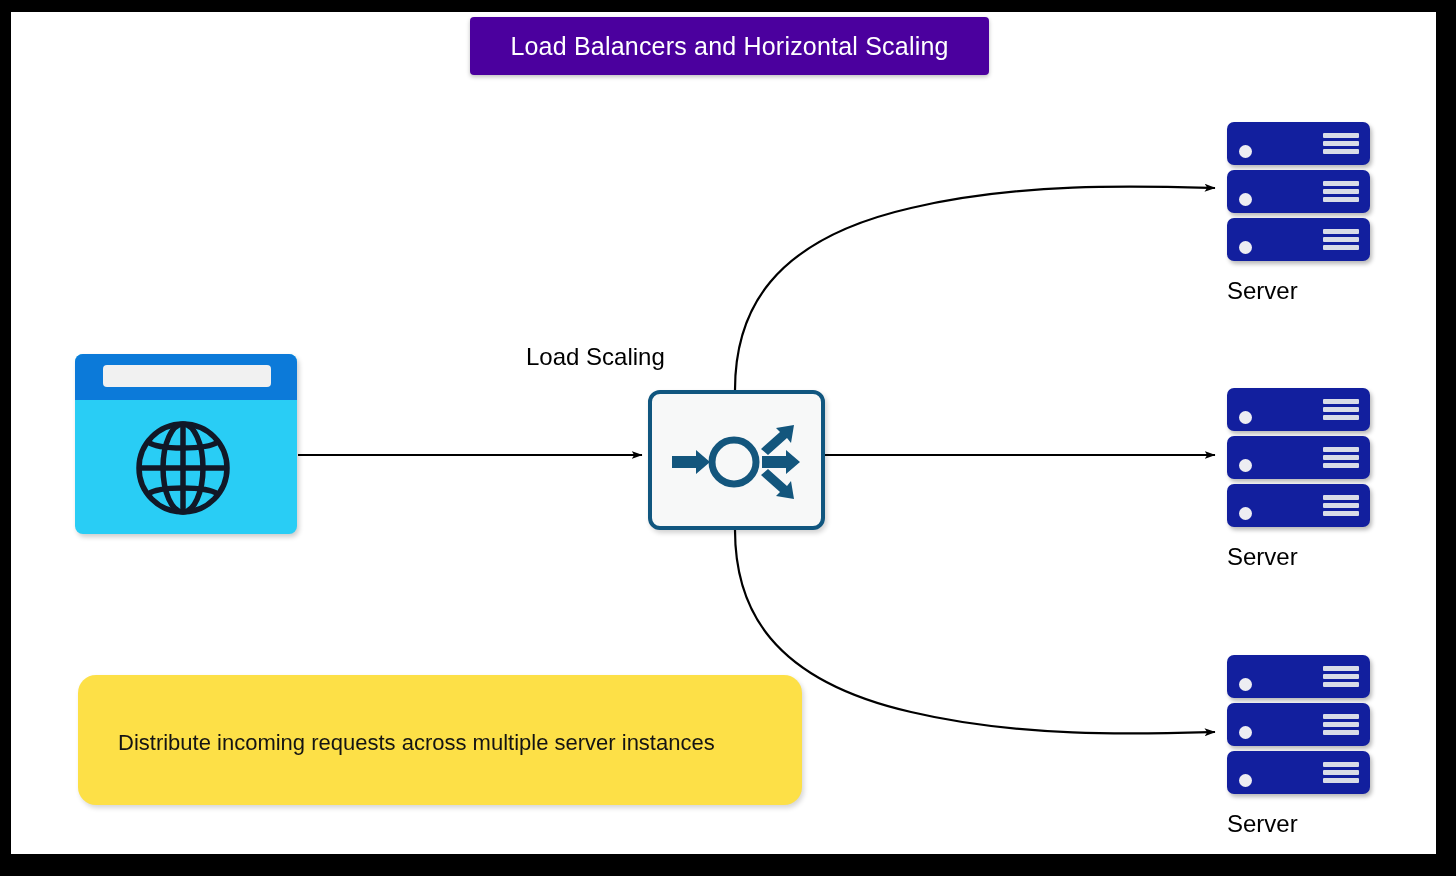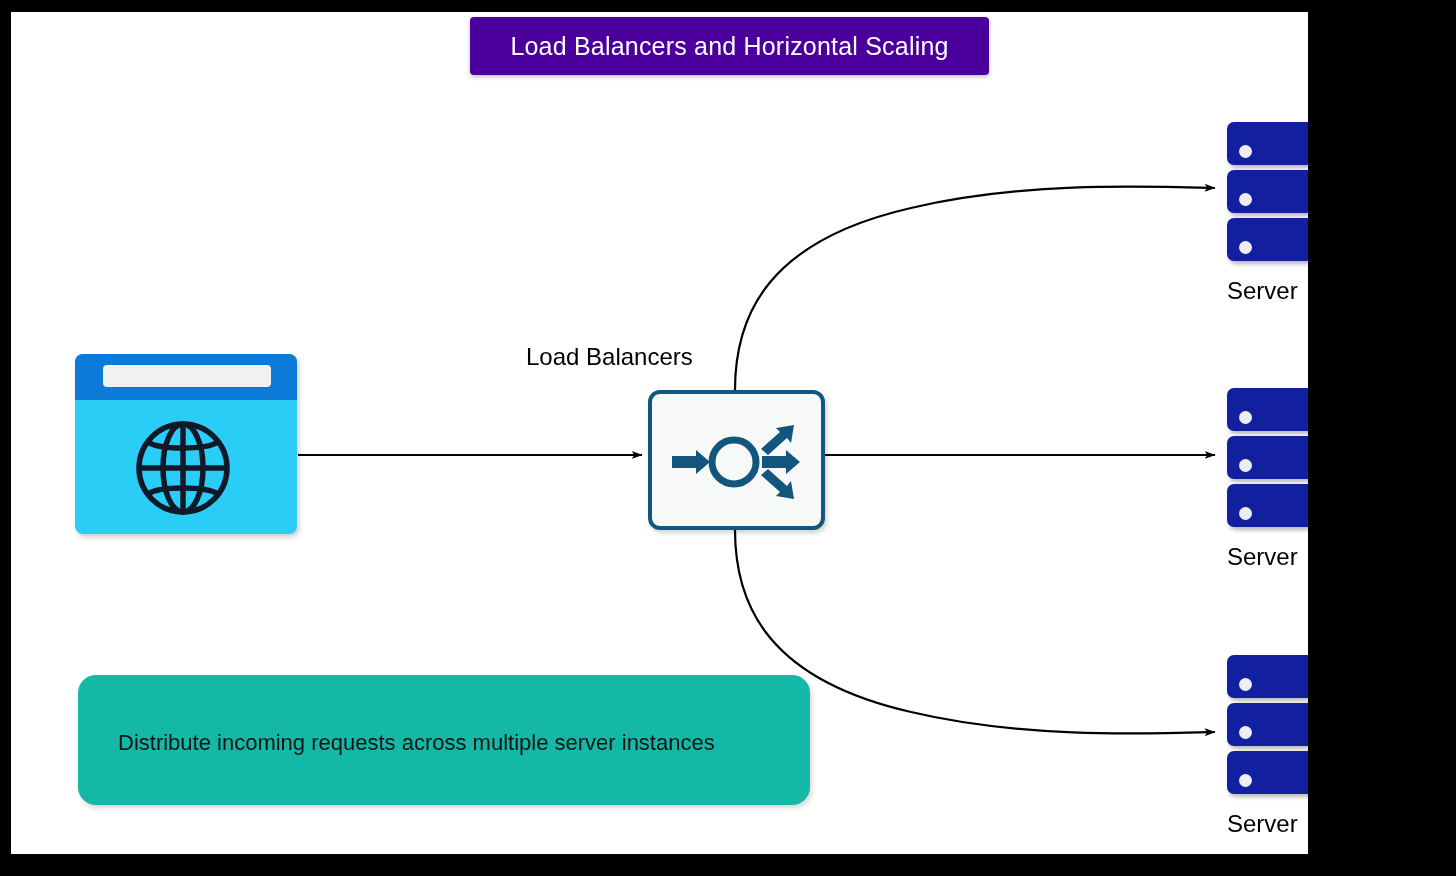--- a/index.html
+++ b/index.html
@@ -21,21 +21,21 @@
     height: 876px;
     background: #000000;
     box-sizing: border-box;
   }
 
   
   #canvas {
     position: absolute;
     left: 11px;
     top: 12px;
-    width: 1297px;
+    width: 1425px;
     height: 842px;
     background: #ffffff;
     overflow: hidden;
   }
 
   
   #title-banner {
     position: absolute;
     left: 459px;
     top: 5px;
@@ -180,24 +180,23 @@
   #server-group-2 { left: 1216px; top: 376px; }
   #server-group-3 { left: 1216px; top: 643px; }
 
   
   #description-box {
     position: absolute;
     left: 67px;
     top: 663px;
     width: 724px;
     height: 130px;
-    background: #14b8a6;
+    background: #fde047;
     border-radius: 18px;
     box-shadow: 2px 3px 5px rgba(0,0,0,0.16);
-    padding-left: 8px;
   }
   #description-text {
     position: absolute;
     left: 40px;
     top: 55px;
     font-size: 22px;
     color: #141414;
     white-space: nowrap;
   }
 
@@ -248,21 +247,21 @@
             <ellipse cx="52" cy="52" rx="20" ry="44"></ellipse>
             <line x1="8" y1="52" x2="96" y2="52"></line>
             <path d="M17,26 C28,34 75,34 87,26"></path>
             <path d="M17,78 C28,70 75,70 87,78"></path>
             <line x1="52" y1="8" x2="52" y2="96"></line>
           </g>
         </svg>
       </div>
     </div>
 
-    <div id="lb-label">Load Balancers</div>
+    <div id="lb-label">Load Scaling</div>
     <div id="lb-node">
       <svg id="lb-icon" viewBox="0 0 140 80" xmlns="http://www.w3.org/2000/svg">
         <g fill="#13567D">
 
           <path d="M2,34 L26,34 L26,28 L40,40 L26,52 L26,46 L2,46 Z"></path>
 
           <circle cx="64" cy="40" r="22" fill="none" stroke="#13567D" stroke-width="7"></circle>
 
           <path d="M92,34 L116,34 L116,28 L130,40 L116,52 L116,46 L92,46 Z"></path>
 

